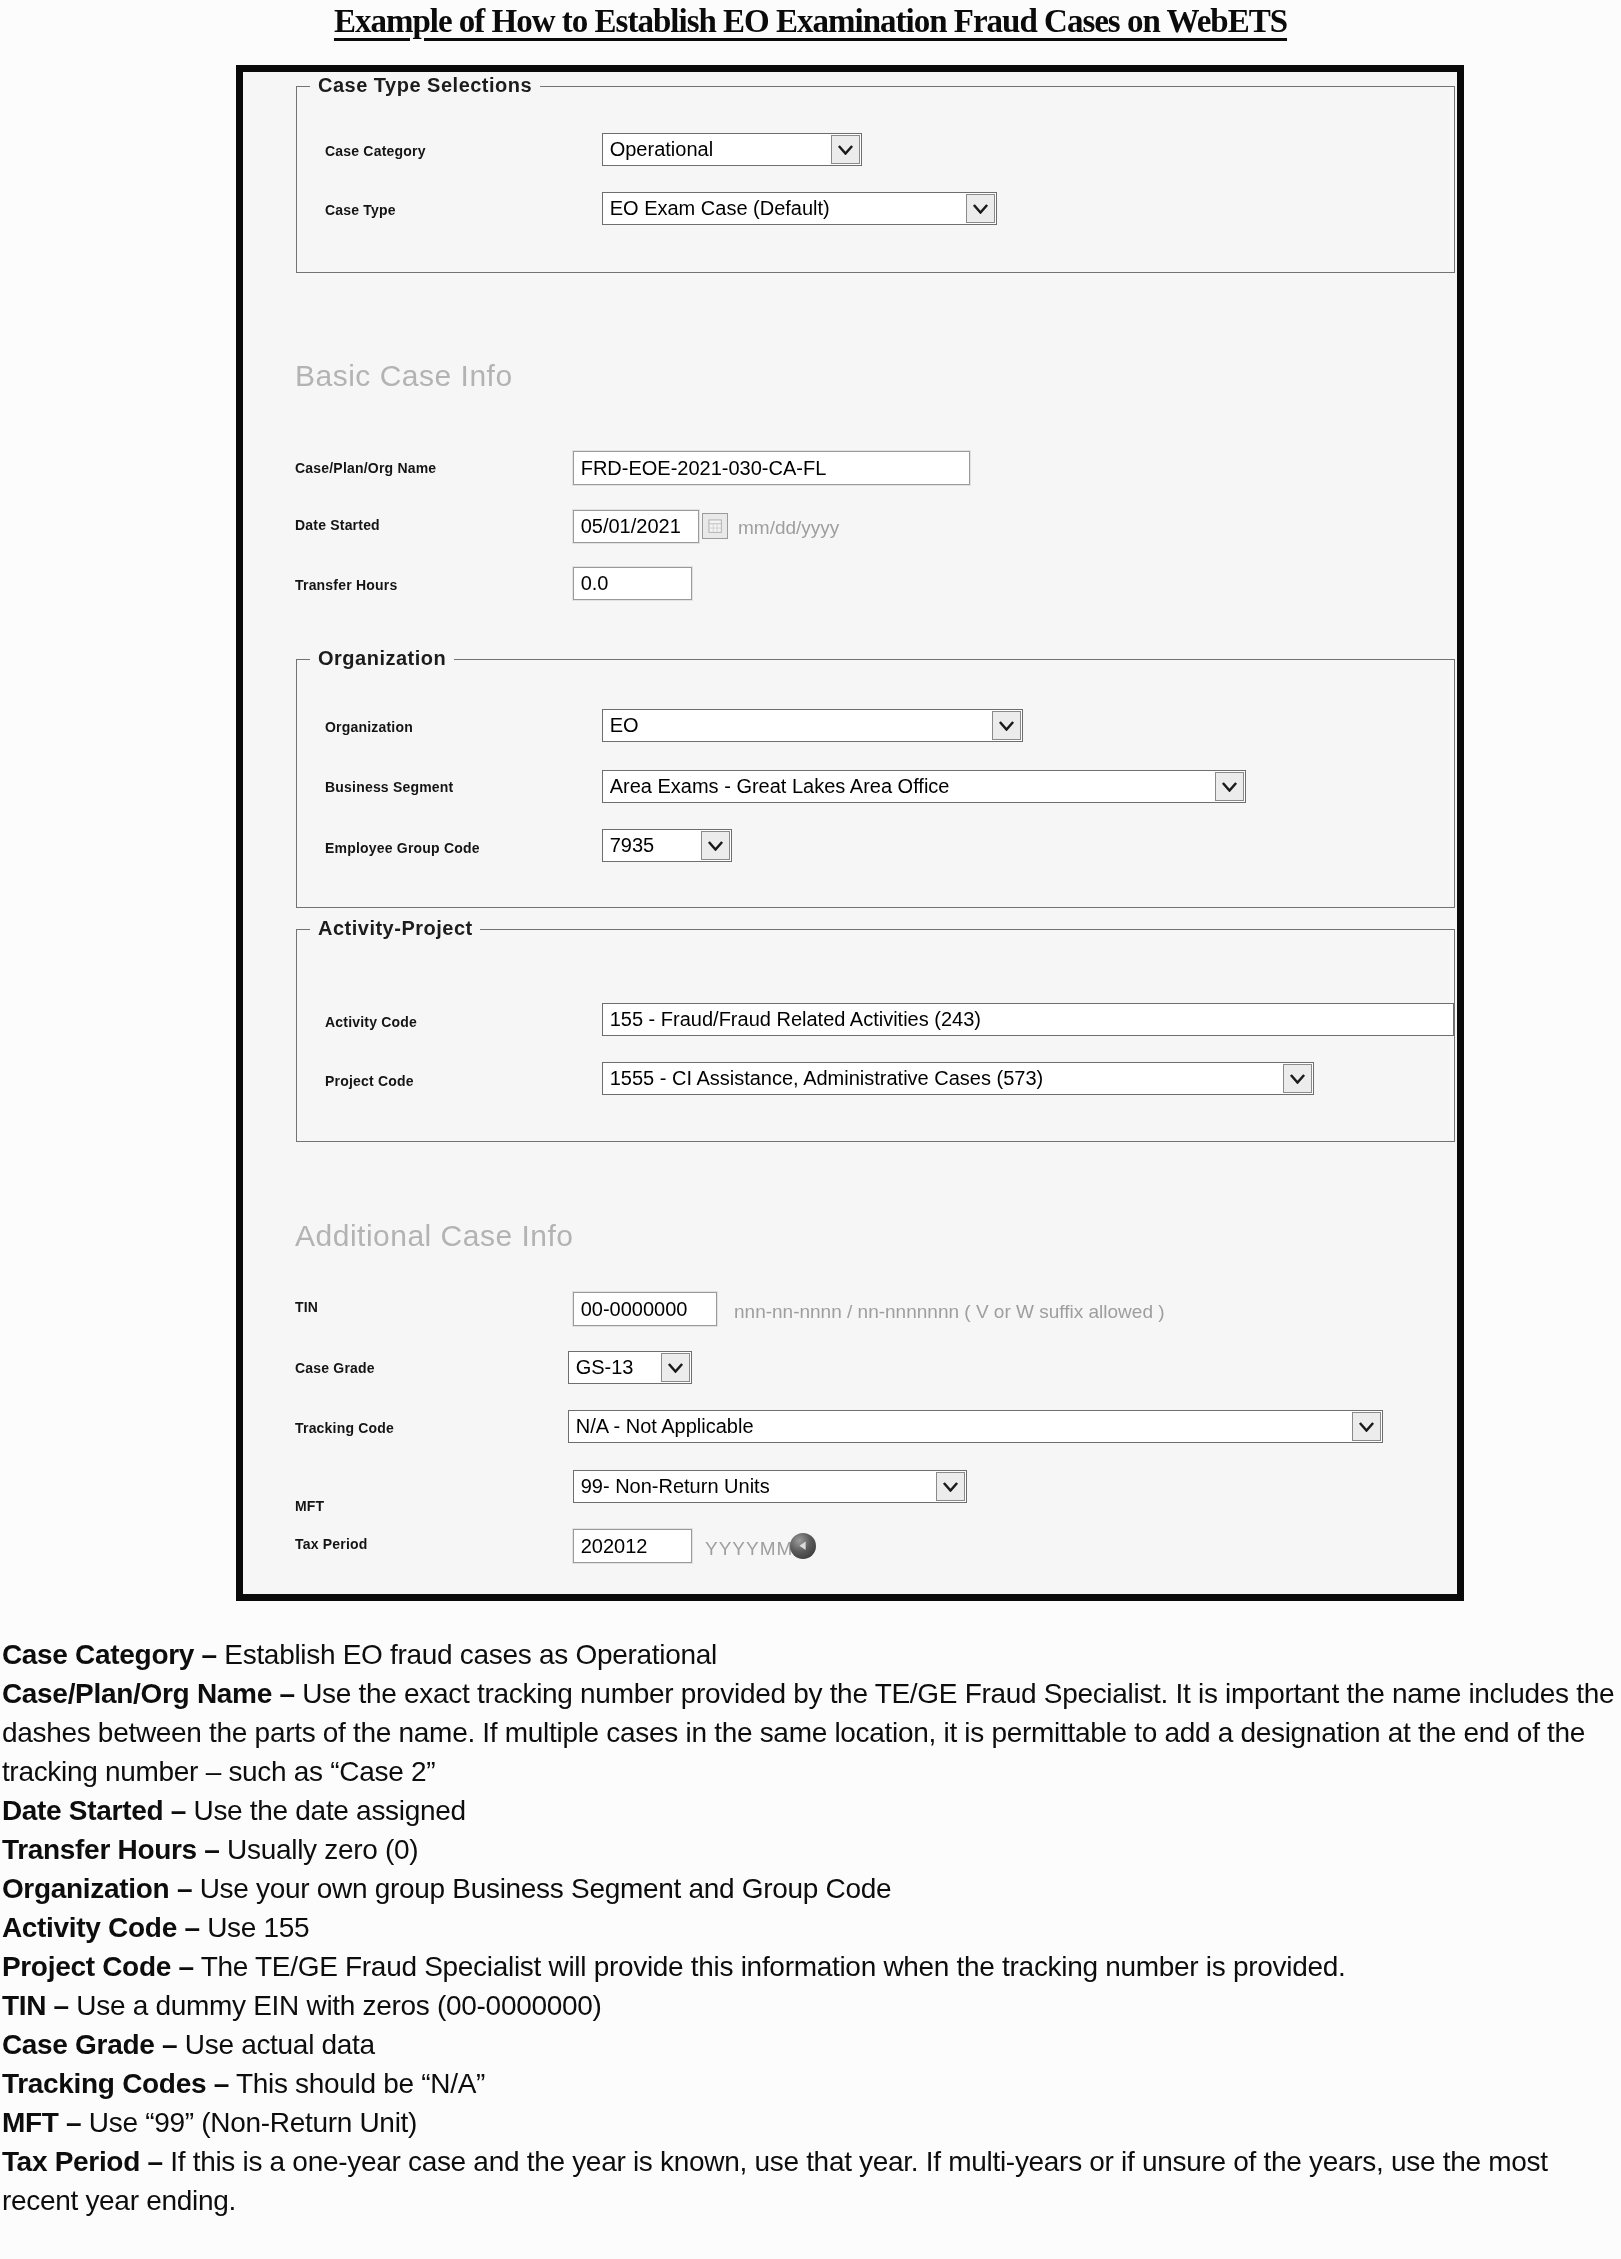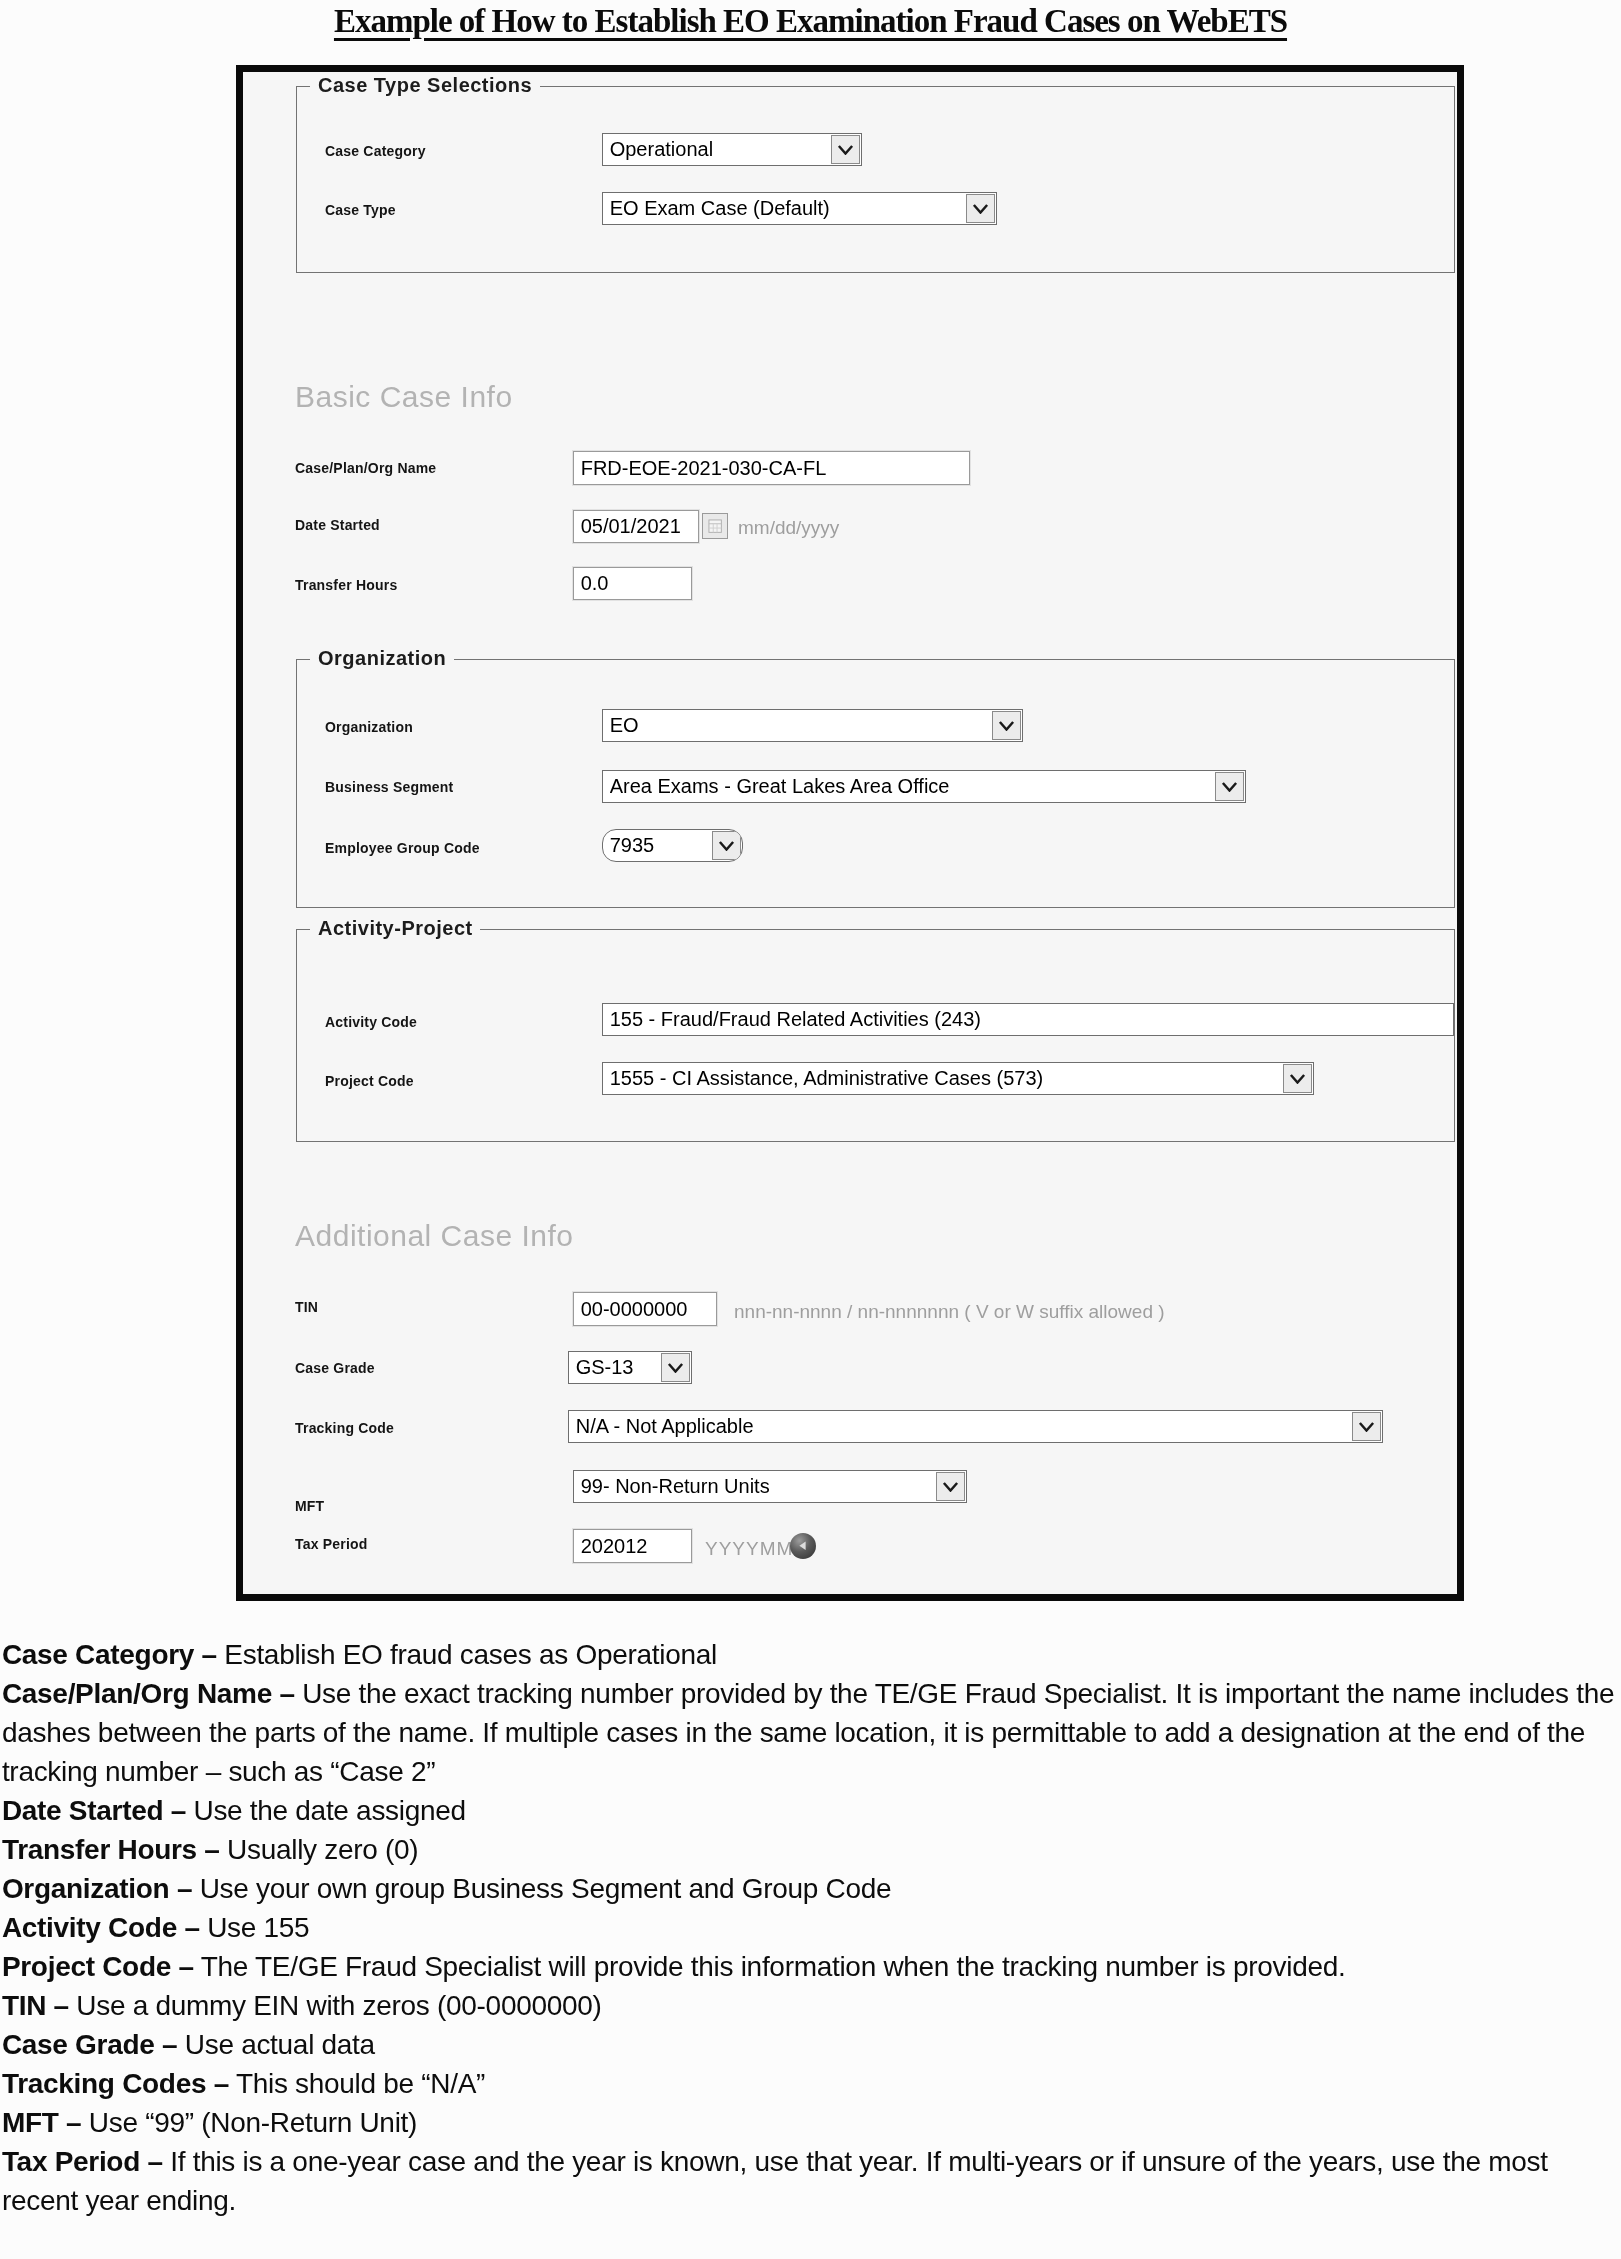--- a/index.html
+++ b/index.html
@@ -99,21 +99,21 @@
     <div class="flabel" style="left:82px; top:130px;">Case Type</div>
     <div class="sel" style="left:359px; top:120px; width:395px;">
       <span class="sel-text">EO Exam Case (Default)</span>
       <span class="chev">
         <svg width="17" height="11.5" viewBox="0 0 18 12">
             <polyline points="2,2 9,10 16,2" fill="none" stroke="#1a1a1a" stroke-width="2.6"></polyline>
           </svg>
       </span>
     </div>
 
-    <div class="sec-heading" style="left:52px; top:308px;">Basic Case Info</div>
+    <div class="sec-heading" style="left:52px; top:287px;">Basic Case Info</div>
 
     <div class="flabel" style="left:52px; top:388px;">Case/Plan/Org Name</div>
     <input class="tinput" style="left: 330px; top: 379px; width: 397px; height: 34px;" readonly="" value="FRD-EOE-2021-030-CA-FL">
 
     <div class="flabel" style="left:52px; top:445px;">Date Started</div>
     <input class="tinput" style="left: 330px; top: 438px; width: 126px; height: 32.5px;" readonly="" value="05/01/2021">
     <div class="cal-btn" style="left:459px; top:441px;">
       <svg width="14.3" height="14.3" viewBox="0 0 15 15">
           <rect x="1" y="1" width="13" height="13" fill="#f4f4f4" stroke="#aeaeae"></rect>
           <line x1="1" y1="5" x2="14" y2="5" stroke="#bcbcbc"></line>
@@ -142,21 +142,21 @@
     <div class="flabel" style="left:82px; top:707px;">Business Segment</div>
     <div class="sel" style="left:359px; top:698px; width:644px;">
       <span class="sel-text">Area Exams - Great Lakes Area Office</span>
       <span class="chev">
         <svg width="17" height="11.5" viewBox="0 0 18 12">
             <polyline points="2,2 9,10 16,2" fill="none" stroke="#1a1a1a" stroke-width="2.6"></polyline>
           </svg>
       </span>
     </div>
     <div class="flabel" style="left:82px; top:768px;">Employee Group Code</div>
-    <div class="sel" style="left:359px; top:757px; width:141px;border-radius:14px;">
+    <div class="sel" style="left:359px; top:757px; width:130px;">
       <span class="sel-text">7935</span>
       <span class="chev">
         <svg width="17" height="11.5" viewBox="0 0 18 12">
             <polyline points="2,2 9,10 16,2" fill="none" stroke="#1a1a1a" stroke-width="2.6"></polyline>
           </svg>
       </span>
     </div>
 
     <div class="fgroup" style="left:53px; top:857px; width:1159px; height:213px;">
       <div class="legend">Activity-Project</div>

